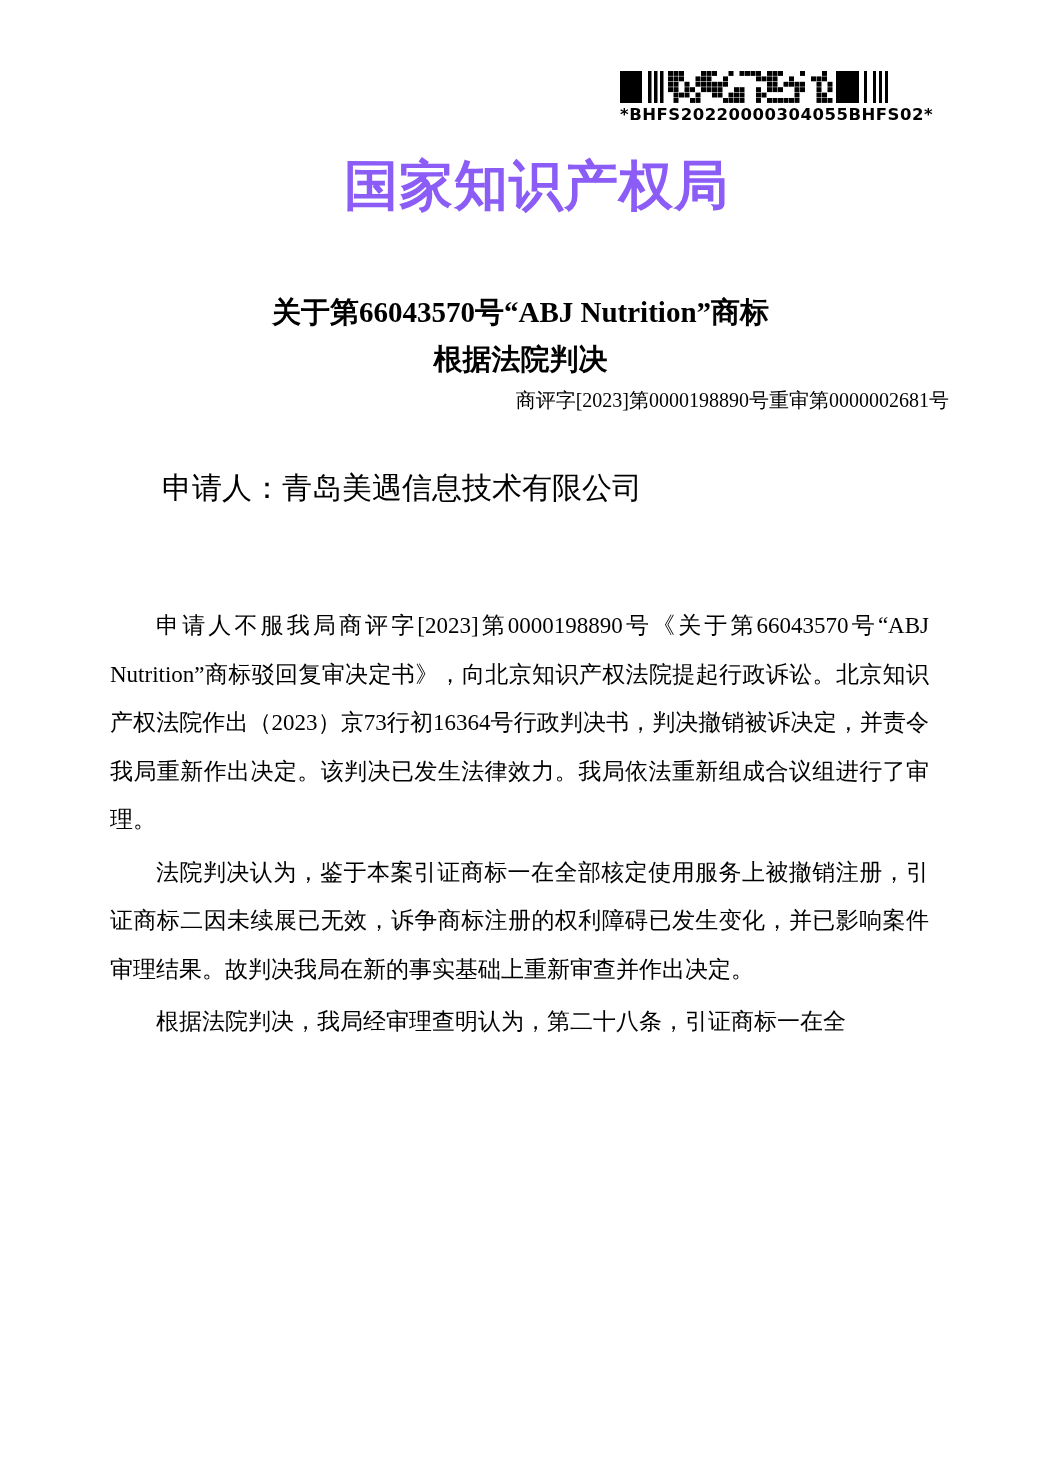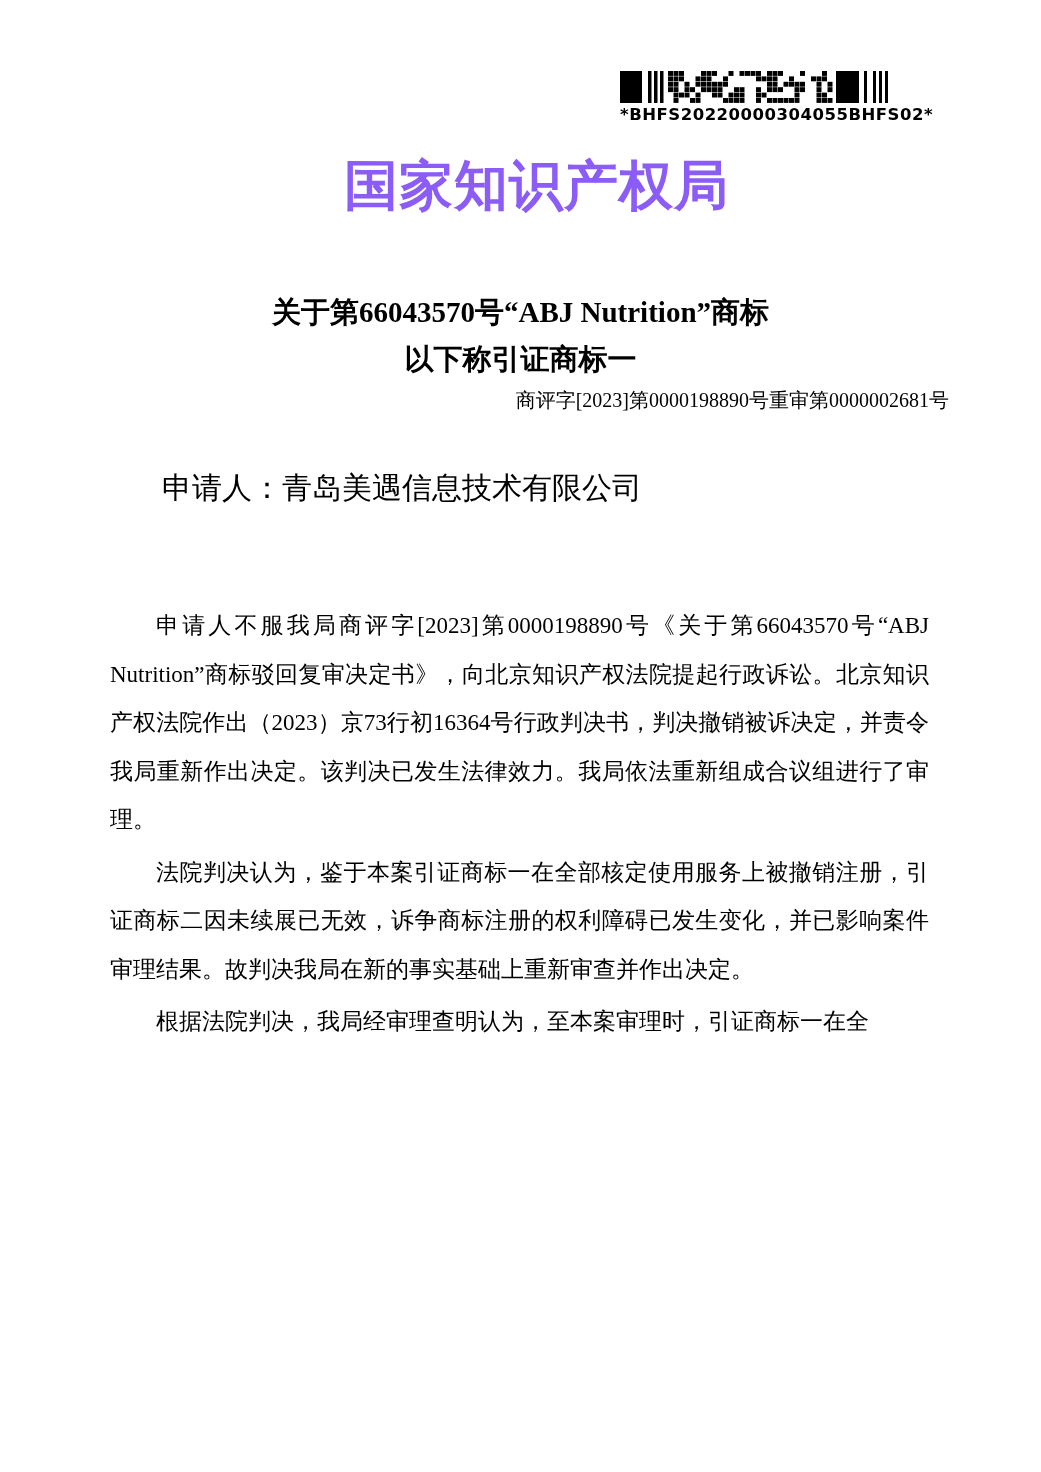--- a/index.html
+++ b/index.html
@@ -223,29 +223,29 @@
         <rect x="259" y="0" width="3" height="32"></rect>
         <rect x="265" y="0" width="3" height="32"></rect>
       </svg>
     <div class="barcode-text">*BHFS20220000304055BHFS02*</div>
   </div>
 
   <div class="agency-title" style="color: #8b5cf6; padding-left: 16px;">国家知识产权局</div>
 
   <div class="doc-title">
     <div>关于第66043570号“ABJ Nutrition”商标</div>
-    <div>以下称引证商标一</div>
+    <div>根据法院判决</div>
   </div>
 
   <div class="case-number">商评字[2023]第0000198890号重审第0000002681号</div>
 
   <div class="parties">
     <div>申请人：青岛美遇信息技术有限公司</div>
   </div>
 
   <div class="body-text">
     <p>申请人不服我局商评字[2023]第0000198890号《关于第66043570号“ABJ Nutrition”商标驳回复审决定书》，向北京知识产权法院提起行政诉讼。北京知识产权法院作出（2023）京73行初16364号行政判决书，判决撤销被诉决定，并责令我局重新作出决定。该判决已发生法律效力。我局依法重新组成合议组进行了审理。</p>
     <p>法院判决认为，鉴于本案引证商标一在全部核定使用服务上被撤销注册，引证商标二因未续展已无效，诉争商标注册的权利障碍已发生变化，并已影响案件审理结果。故判决我局在新的事实基础上重新审查并作出决定。</p>
-    <p>根据法院判决，我局经审理查明认为，至本案审理时，引证商标一在全</p>
+    <p>根据法院判决，我局经审理查明认为，第二十八条，引证商标一在全</p>
   </div>
 
 
 </div>
 
 </body></html>

